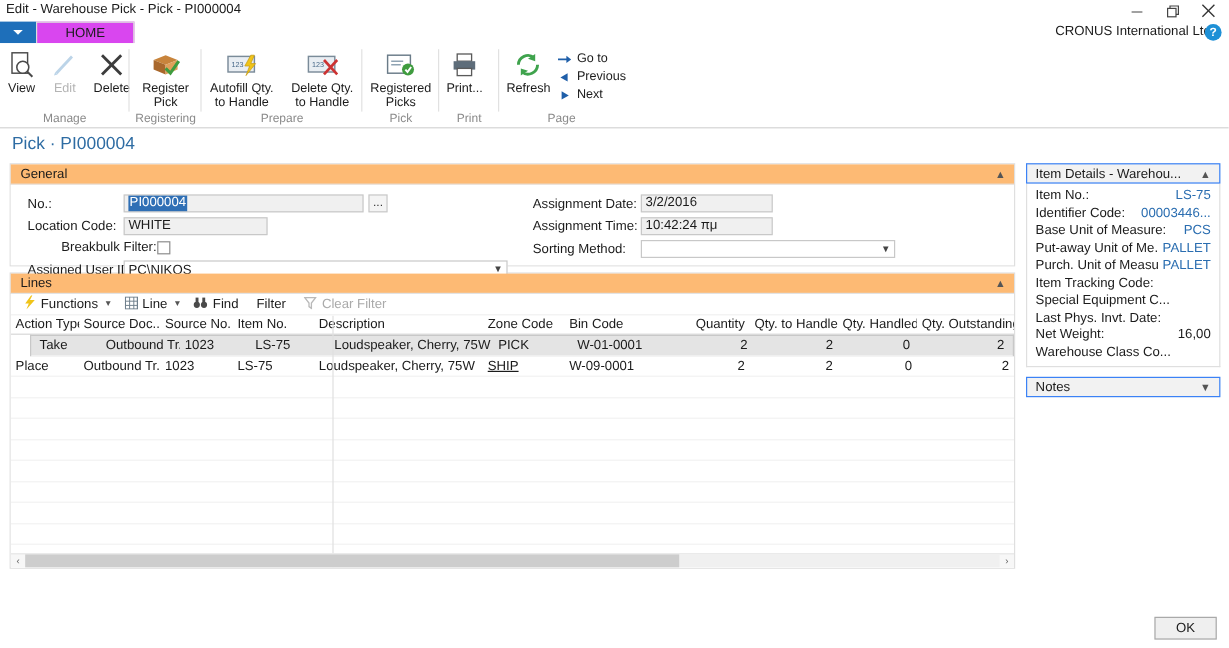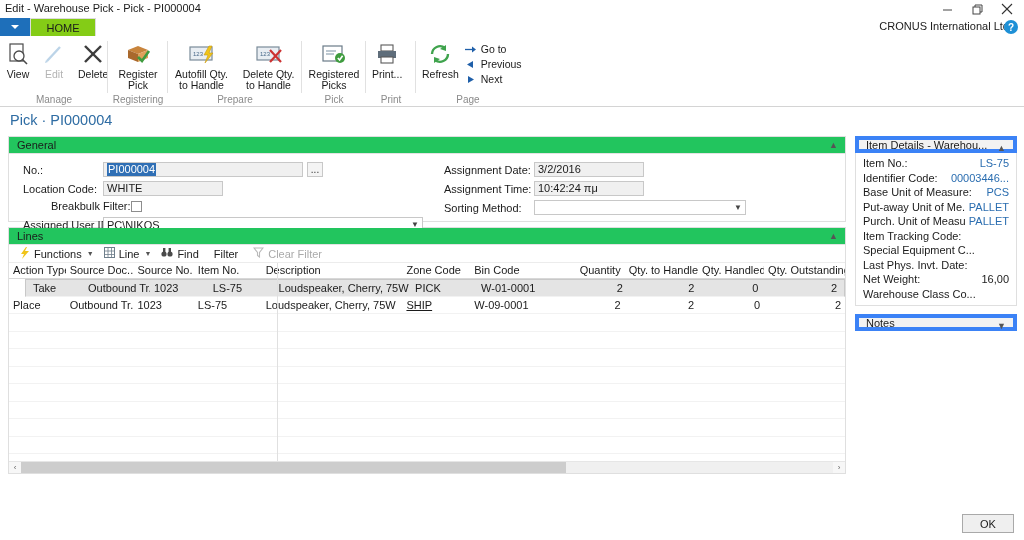--- a/index.html
+++ b/index.html
@@ -15,21 +15,21 @@
   .titlebar { position:absolute; left:0; top:0; width:1024px; height:18px; background:#fff; }
   .titlebar .caption { position:absolute; left:5px; top:2px; font-size:11px; color:#1b1b1b; white-space:nowrap; }
   .wincontrols { position:absolute; right:2px; top:0px; display:flex; height:18px; align-items:center; }
   .wincontrols span { width:30px; height:18px; display:flex; align-items:center; justify-content:center; color:#333; }
   .wincontrols svg { display:block; }
 
   
   .tabstrip { position:absolute; left:0; top:18px; width:1024px; height:18px; background:#fff; }
   .appbtn { position:absolute; left:0; top:0; width:30px; height:18px; background:#1e6fba; display:flex; align-items:center; justify-content:center; }
   .appbtn .tri { width:0;height:0;border-left:4px solid transparent;border-right:4px solid transparent;border-top:4px solid #fff; }
-  .tab-home { position:absolute; left:30px; top:0; width:66px; height:18px; background:#84cc16; border:1px solid #dcdcdc; border-bottom:none;
+  .tab-home { position:absolute; left:30px; top:0; width:82px; height:18px; background:#d946ef; border:1px solid #dcdcdc; border-bottom:none;
               display:flex; align-items:center; justify-content:center; font-size:11px; color:#1b1b1b; }
   .companylbl { position:absolute; right:12px; top:2px; font-size:11px; color:#1b1b1b; white-space:nowrap; }
   .helpicon { position:absolute; right:6px; top:2px; width:14px; height:14px; border-radius:50%; background:#1e90d6; color:#fff;
               font-size:10px; font-weight:bold; display:flex; align-items:center; justify-content:center; }
 
   
   .ribbon { position:absolute; left:0; top:36px; width:1024px; height:71px; background:#fff; border-bottom:1px solid #d4d4d4; }
   .rgroup { position:absolute; top:0; height:71px; }
   .rgroup .items { display:flex; height:56px; align-items:flex-start; padding-top:3px; }
   .rgroup .gname { position:absolute; bottom:2px; width:100%; text-align:center; font-size:10px; color:#8a8a8a; }
@@ -40,21 +40,21 @@
   .rbtn.disabled .lbl { color:#b4b4b4; }
   .pagelinks { display:flex; flex-direction:column; justify-content:flex-start; padding-top:4px; gap:3px; }
   .plink { display:flex; align-items:center; gap:5px; font-size:10.5px; color:#1b1b1b; }
   .plink .pi { width:11px; height:11px; display:flex; align-items:center; justify-content:center; }
 
   
   .pagetitle { position:absolute; left:10px; top:112px; font-size:14.5px; color:#2e6ca3; }
 
   .contentL { position:absolute; left:8px; top:136px; width:838px; }
   .section { border:1px solid #dfdfdf; background:#fff; }
-  .sechead { position:relative; height:17px; background:#22c55e; border-bottom:1px solid #e3e3e3;
+  .sechead { position:relative; height:17px; background:#fdba74; border-bottom:1px solid #e3e3e3;
              display:flex; align-items:center; padding-left:8px; font-size:11px; color:#1b1b1b; }
   .sechead .chev { position:absolute; right:7px; top:3px; font-size:9px; color:#555; }
 
   .genbody { position:relative; height:67px; background:#fff; }
   .fld { position:absolute; display:flex; align-items:center; }
   .fld .lab { font-size:11px; color:#1b1b1b; white-space:nowrap; }
   .inp { height:15px; border:1px solid #c8c8c8; background:#f0f0f0; font-size:11px; color:#1b1b1b;
          padding:0 3px; line-height:13px; display:flex; align-items:center; font-family:"Liberation Sans", sans-serif; }
   .sel { height:15px; border:1px solid #c8c8c8; background:#fff; font-size:11px; color:#1b1b1b;
          padding:0 3px; display:flex; align-items:center; justify-content:space-between; }
@@ -79,21 +79,21 @@
   .num { text-align:right; }
   .freeze { position:absolute; left:268px; top:0; bottom:0; width:1px; background:#e0e0e0; }
   .hscroll { position:absolute; left:0; bottom:0; width:100%; height:12px; background:#f7f7f7; border-top:1px solid #e6e6e6;
              display:flex; align-items:center; }
   .hscroll .arr { width:12px; text-align:center; font-size:8px; color:#666; }
   .hstrack { position:relative; flex:1; height:11px; background:#f0f0f0; }
   .hsthumb { position:absolute; left:0; top:0; height:11px; width:545px; background:#cdcdcd; }
 
   
   .contentR { position:absolute; left:855px; top:136px; width:162px; }
-  .fbhead { position:relative; height:17px; background:#f2f2f2; border:4px solid #3b82f6;
+  .fbhead { position:relative; height:17px; background:#f2f2f2; border:1px solid #3b82f6;
             display:flex; align-items:center; padding-left:7px; font-size:11px; color:#1b1b1b; }
   .fbhead .chev { position:absolute; right:7px; top:3px; font-size:9px; color:#555; }
   .fbbody { border:1px solid #dfdfdf; border-top:none; background:#fff; padding:3px 0 4px 0; }
   .fbrow { display:flex; justify-content:space-between; align-items:center; height:14.5px; padding:0 7px; }
   .fbrow .k { font-size:11px; color:#1b1b1b; white-space:nowrap; overflow:hidden; }
   .fbrow .v { font-size:11px; color:#2a6db0; white-space:nowrap; margin-left:4px; }
   .fbrow .v.plain { color:#1b1b1b; }
   .notesbox { margin-top:8px; }
 
   

